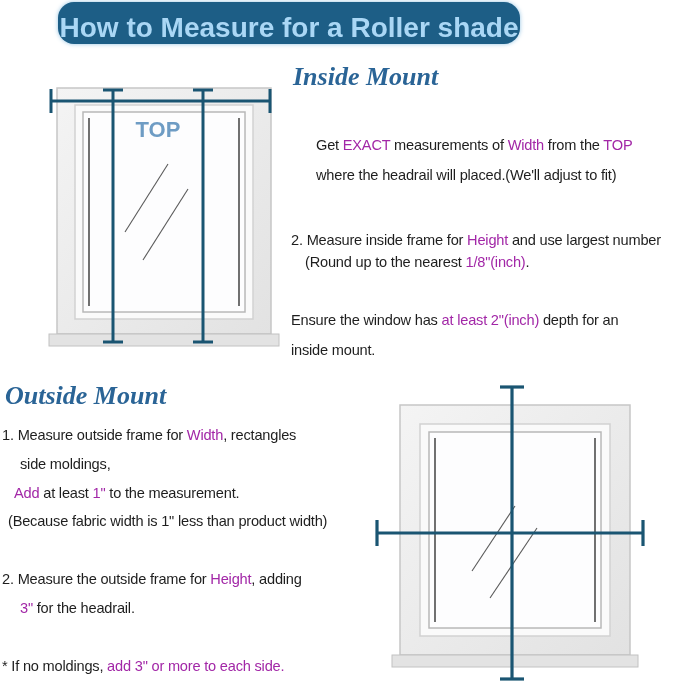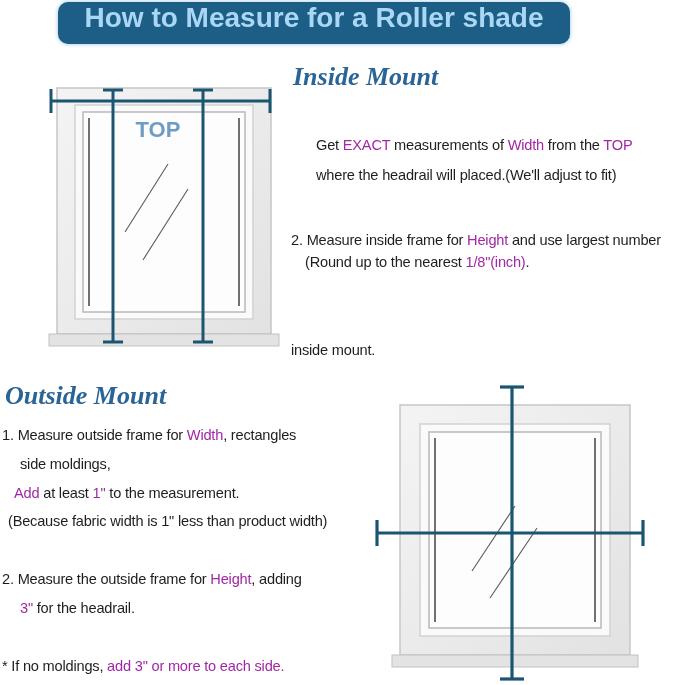--- a/index.html
+++ b/index.html
@@ -14,25 +14,25 @@
   *{margin:0;padding:0;box-sizing:border-box;}
   html,body{background:#ffffff;}
   body{font-family:"Liberation Sans",sans-serif;}
   .page{
     position:relative;
     width:679px;height:685px;
     background:#ffffff;
     overflow:hidden;
   }
   .header{
-    position:absolute;left:58px;top:2px;width:512px;height:42px;
+    position:absolute;left:58px;top:2px;width:462px;height:42px;
     background:var(--c-header-bg);
-    border-radius:10px;
+    border-radius:16px;
     box-shadow:0 0 4px rgba(120,180,220,.8);
-    display:flex;align-items:flex-start;justify-content:center;
+    display:flex;align-items:flex-end;justify-content:center;
   }
   .header-title{
     color:var(--c-header-text);
     font-size:28px;font-weight:bold;
     letter-spacing:0px;
     white-space:nowrap;
   }
   .section-heading{
     position:absolute;
     font-family:"Liberation Serif",serif;
@@ -93,20 +93,21 @@
       <line x1="168" y1="270" x2="188" y2="270"></line>
     </g>
     <text x="133" y="65" text-anchor="middle" font-family="Liberation Sans, sans-serif" font-size="22" font-weight="bold" fill="#6e9cc4">TOP</text>
   </svg>
 
   <span id="inside-heading" class="section-heading">Inside Mount</span>
   <div class="tline" style="left:316px;top:137px"><span>Get </span><span class="mg">EXACT</span><span> measurements of </span><span class="mg">Width</span><span> from the </span><span class="mg">TOP</span></div>
   <div class="tline" style="left:316px;top:167px"><span>where the headrail will placed.(We'll adjust to fit)</span></div>
   <div class="tline" style="left:291px;top:232px"><span>2. Measure inside frame for </span><span class="mg">Height</span><span> and use largest number</span></div>
   <div class="tline" style="left:305px;top:254px"><span>(Round up to the nearest </span><span class="mg">1/8"(inch)</span><span>.</span></div>
+  <div class="tline" style="left:291px;top:312px"><span>Ensure the window has </span><span class="mg">at least 2"(inch)</span><span> depth for an</span></div>
   <div class="tline" style="left:291px;top:342px"><span>inside mount.</span></div>
 
   <span id="outside-heading" class="section-heading">Outside Mount</span>
   <div class="tline" style="left:2px;top:427px"><span>1. Measure outside frame for </span><span class="mg">Width</span><span>, rectangles</span></div>
   <div class="tline" style="left:20px;top:456px"><span>side moldings,</span></div>
   <div class="tline" style="left:14px;top:485px"><span class="mg">Add</span><span> at least </span><span class="mg">1"</span><span> to the measurement.</span></div>
   <div class="tline" style="left:8px;top:513px"><span>(Because fabric width is 1" less than product width)</span></div>
   <div class="tline" style="left:2px;top:571px"><span>2. Measure the outside frame for </span><span class="mg">Height</span><span>, adding</span></div>
   <div class="tline" style="left:20px;top:600px"><span class="mg">3"</span><span>  for the headrail.</span></div>
   <div class="tline" style="left:2px;top:658px"><span>* If no moldings, </span><span class="mg">add 3" or more to each side.</span></div>

